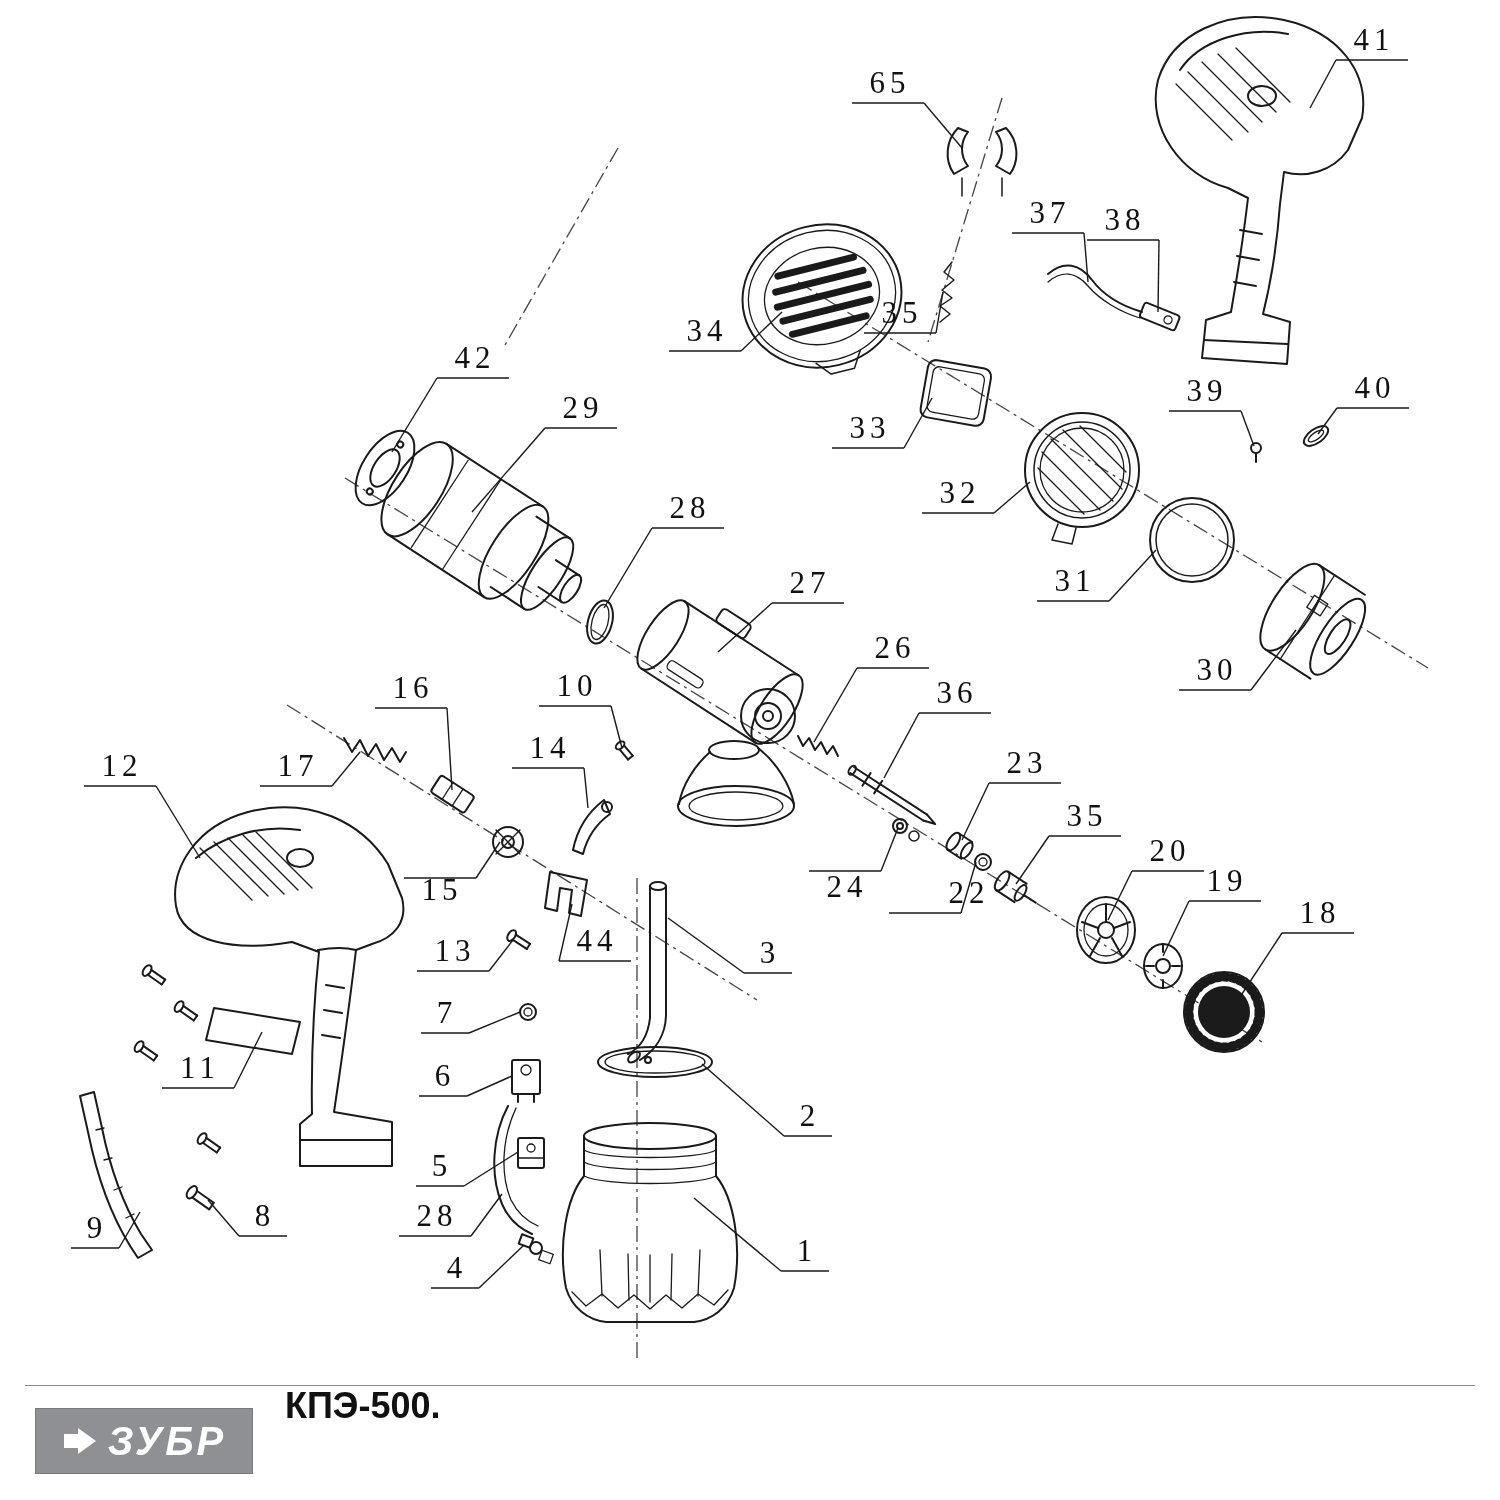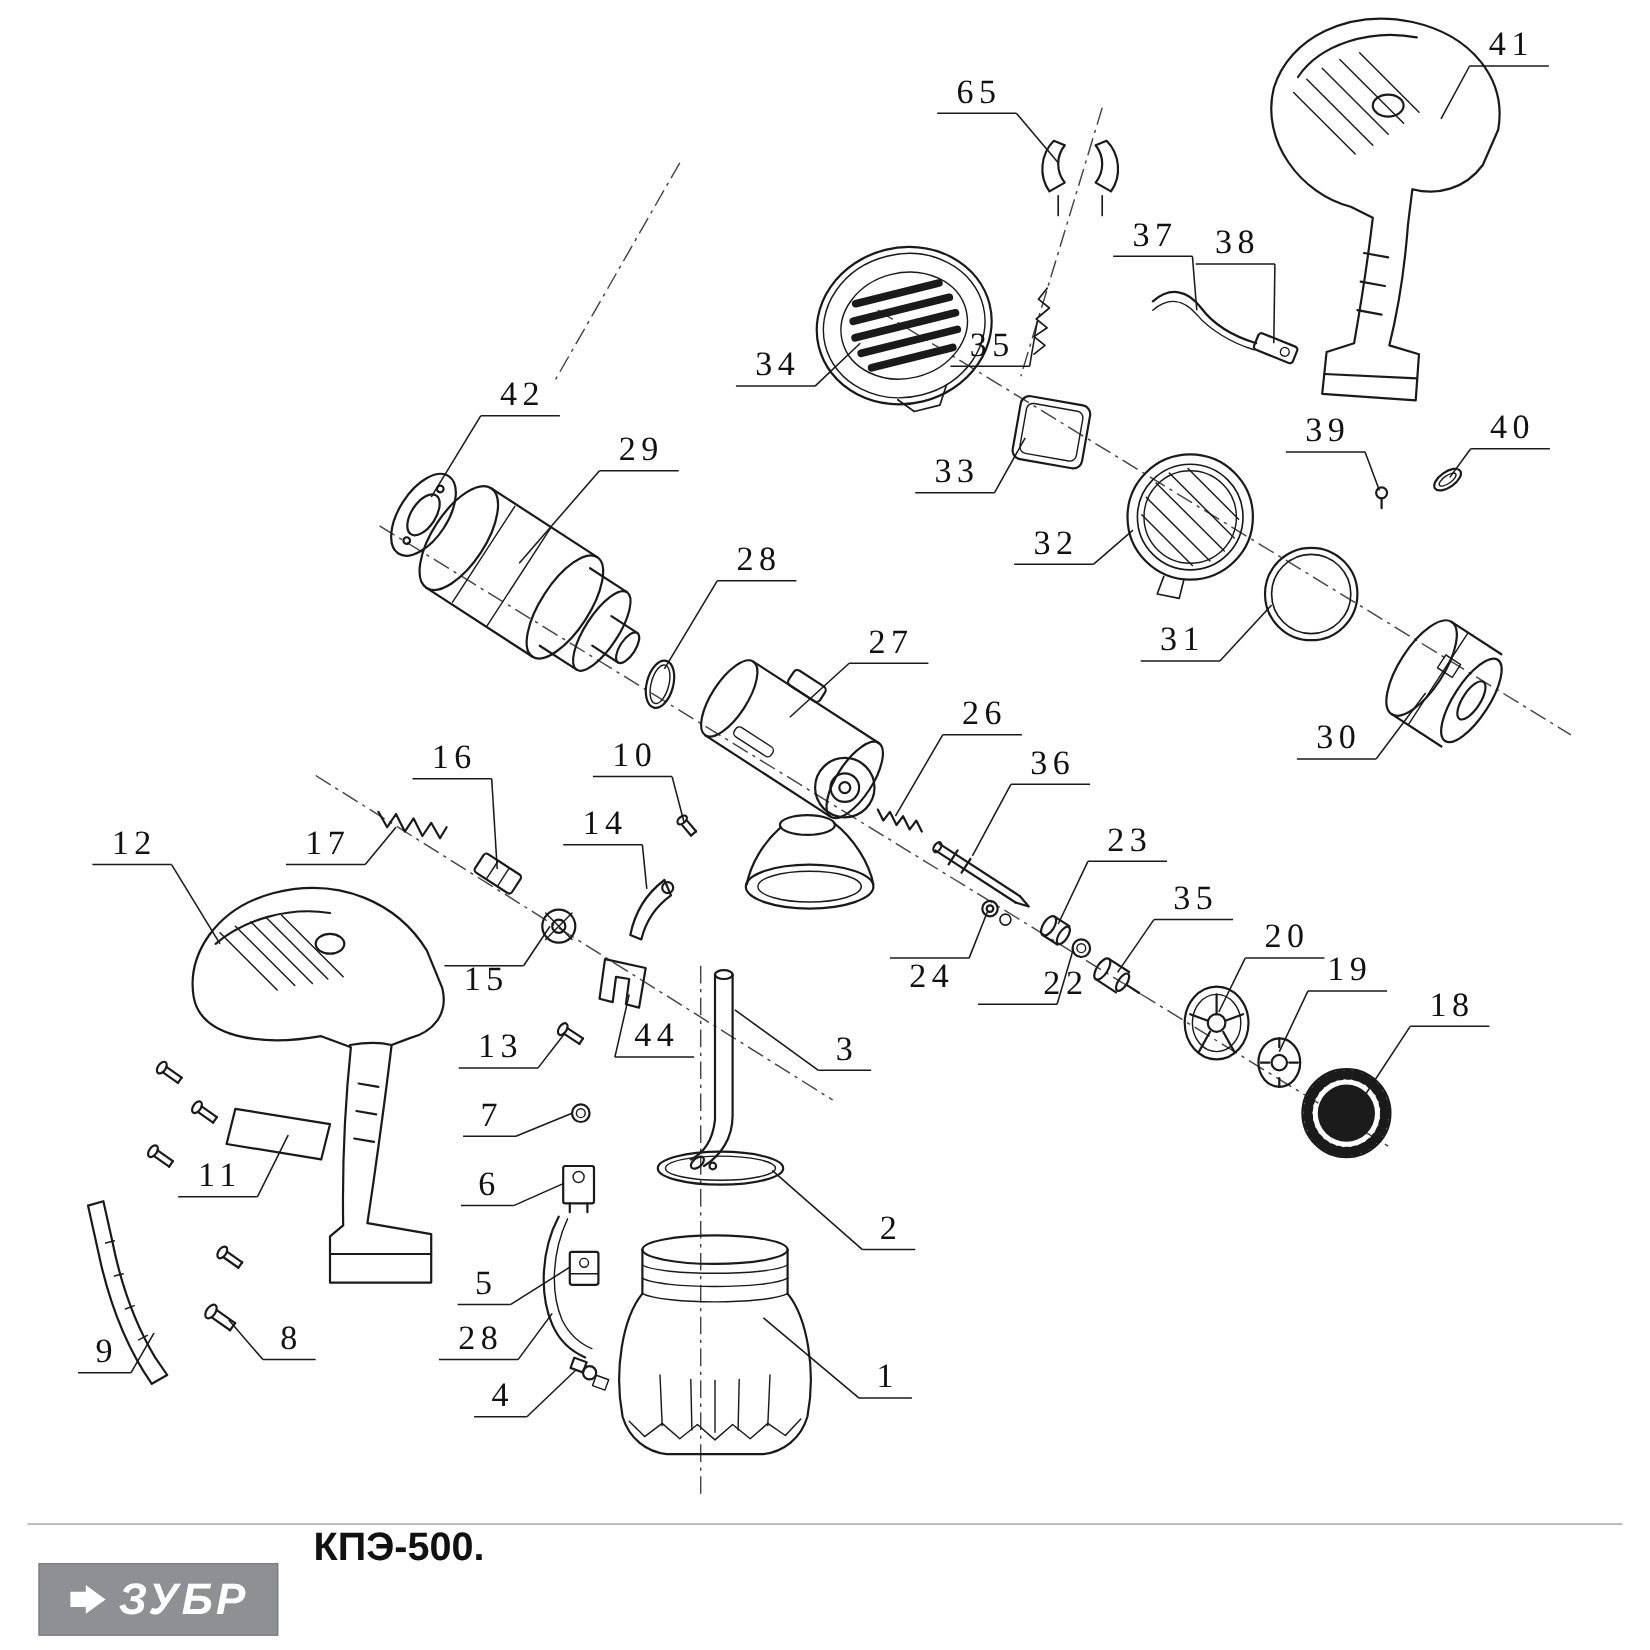--- a/index.html
+++ b/index.html
@@ -12,21 +12,21 @@
   #leader-svg line{stroke:#1a1a1a;stroke-width:1.4;}
   #label-layer{position:absolute;left:0;top:0;width:1500px;height:1385px;}
   .part-label{
     position:absolute;transform:translate(-50%,-55%);
     font-family:"Liberation Serif",serif;font-size:31px;letter-spacing:5px;
     color:#111;white-space:nowrap;padding-left:4px;
   }
   .footer{position:absolute;left:0;top:1385px;width:1500px;height:115px;background:#fff;}
   .footer-rule{position:absolute;left:25px;top:0;width:1450px;height:0;border-top:1.5px solid #8a8a8a;}
   .brand-badge{
-    position:absolute;left:35px;top:36px;width:216px;height:64px;
+    position:absolute;left:35px;top:23px;width:216px;height:64px;
     background:#8e9093;border:1px solid #77797c;
     display:flex;align-items:center;justify-content:center;gap:10px;
   }
   .brand-text{
     color:#ffffff;font-weight:700;font-style:italic;font-size:40px;letter-spacing:3px;
     font-family:"Liberation Sans",sans-serif;line-height:1;
   }
   .footer-title{
     position:absolute;left:285px;top:0;height:115px;display:flex;align-items:center;gap:12px;
     white-space:nowrap;

